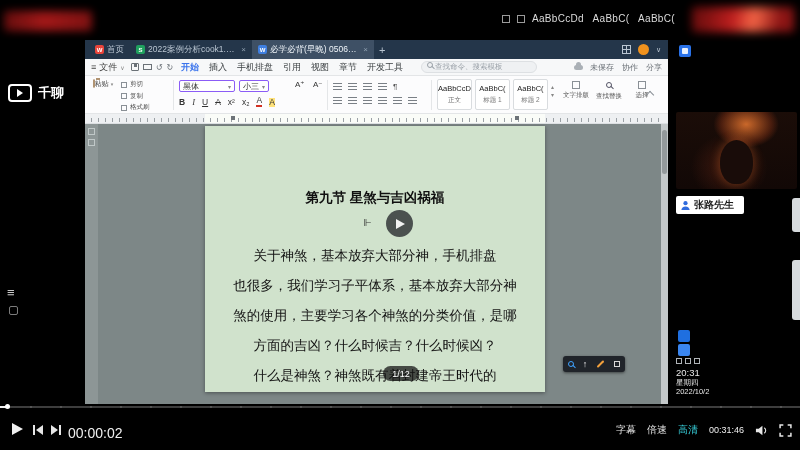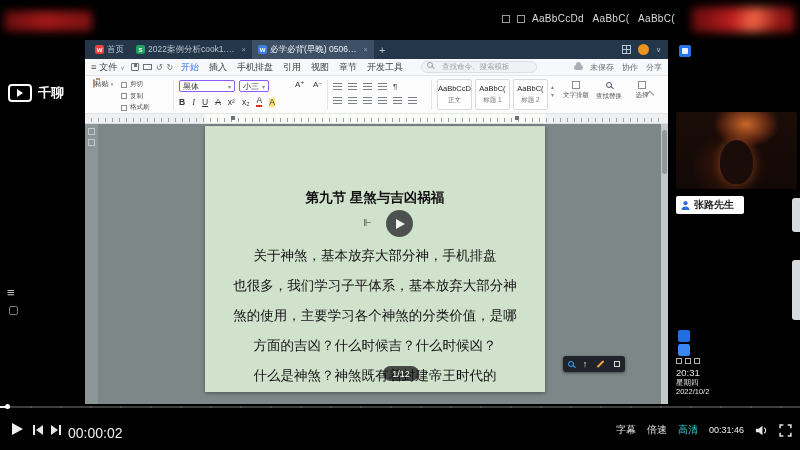--- a/index.html
+++ b/index.html
@@ -43,23 +43,23 @@
   .avatar{width:11px;height:11px;border-radius:50%;background:#f0921e}
   .tb-chev{color:#b9c5d1;font-size:7px}
 
   .menubar{height:17px;background:#f7f8f9;border-bottom:1px solid #e3e5e7;display:flex;align-items:center;padding:0 6px;font-size:9px;color:#3c4043;gap:6px;position:relative}
   .filebox{display:flex;align-items:center;gap:3px;color:#444}
   .qicons{display:flex;align-items:center;gap:4px;color:#6b7177;font-size:8px}
   .icn-save{width:8px;height:8px;border:1px solid #6b7177;border-radius:1px;position:relative}
   .icn-save::after{content:'';position:absolute;left:2px;top:0;width:3px;height:3px;background:#6b7177}
   .icn-print{width:9px;height:6px;border:1px solid #6b7177}
   .mtab{padding:0 2px;flex:none}
-  .mtab.active{color:#3b74ec;font-weight:normal;position:relative}
+  .mtab.active{color:#3b74ec;font-weight:bold;position:relative}
   .mtab.active::after{content:'';position:absolute;left:1px;right:1px;bottom:-4px;height:2px;background:#3b74ec}
-  .search-pill{display:flex;align-items:flex-start;gap:9px;width:116px;height:12px;background:#eff1f3;border:1px solid #dde0e3;border-radius:7px;padding:0 5px;font-size:7.5px;color:#9aa1a8;margin-left:10px;flex:none}
+  .search-pill{display:flex;align-items:flex-start;gap:2px;width:116px;height:12px;background:#eff1f3;border:1px solid #dde0e3;border-radius:7px;padding:0 5px;font-size:7.5px;color:#9aa1a8;margin-left:10px;flex:none}
   .icn-mag{width:6px;height:6px;border:1.2px solid currentColor;border-radius:50%;position:relative;flex:none}
   .icn-mag::after{content:'';position:absolute;width:4px;height:1.2px;background:currentColor;transform:rotate(45deg);right:-3px;bottom:-1px}
   .mright{margin-left:auto;display:flex;gap:8px;align-items:center;font-size:8px;color:#6b7177}
   .cloud{width:9px;height:5px;background:#aab0b6;border-radius:4px;position:relative}
   .cloud::before{content:'';position:absolute;left:2px;top:-3px;width:5px;height:5px;border-radius:50%;background:#aab0b6}
 
   .ribbon{position:relative;height:38px;background:#fcfcfd;border-bottom:1px solid #e3e5e7}
   .paste{left:5px;top:3px;width:26px;text-align:center;font-size:7px;color:#444}
   .clipb{margin:0 auto 1px;width:11px;height:13px;border:1px solid #b09372;background:#fff;border-radius:1px;position:relative}
   .clipb::before{content:'';position:absolute;top:-2px;left:2.5px;width:4px;height:2px;background:#b09372}

